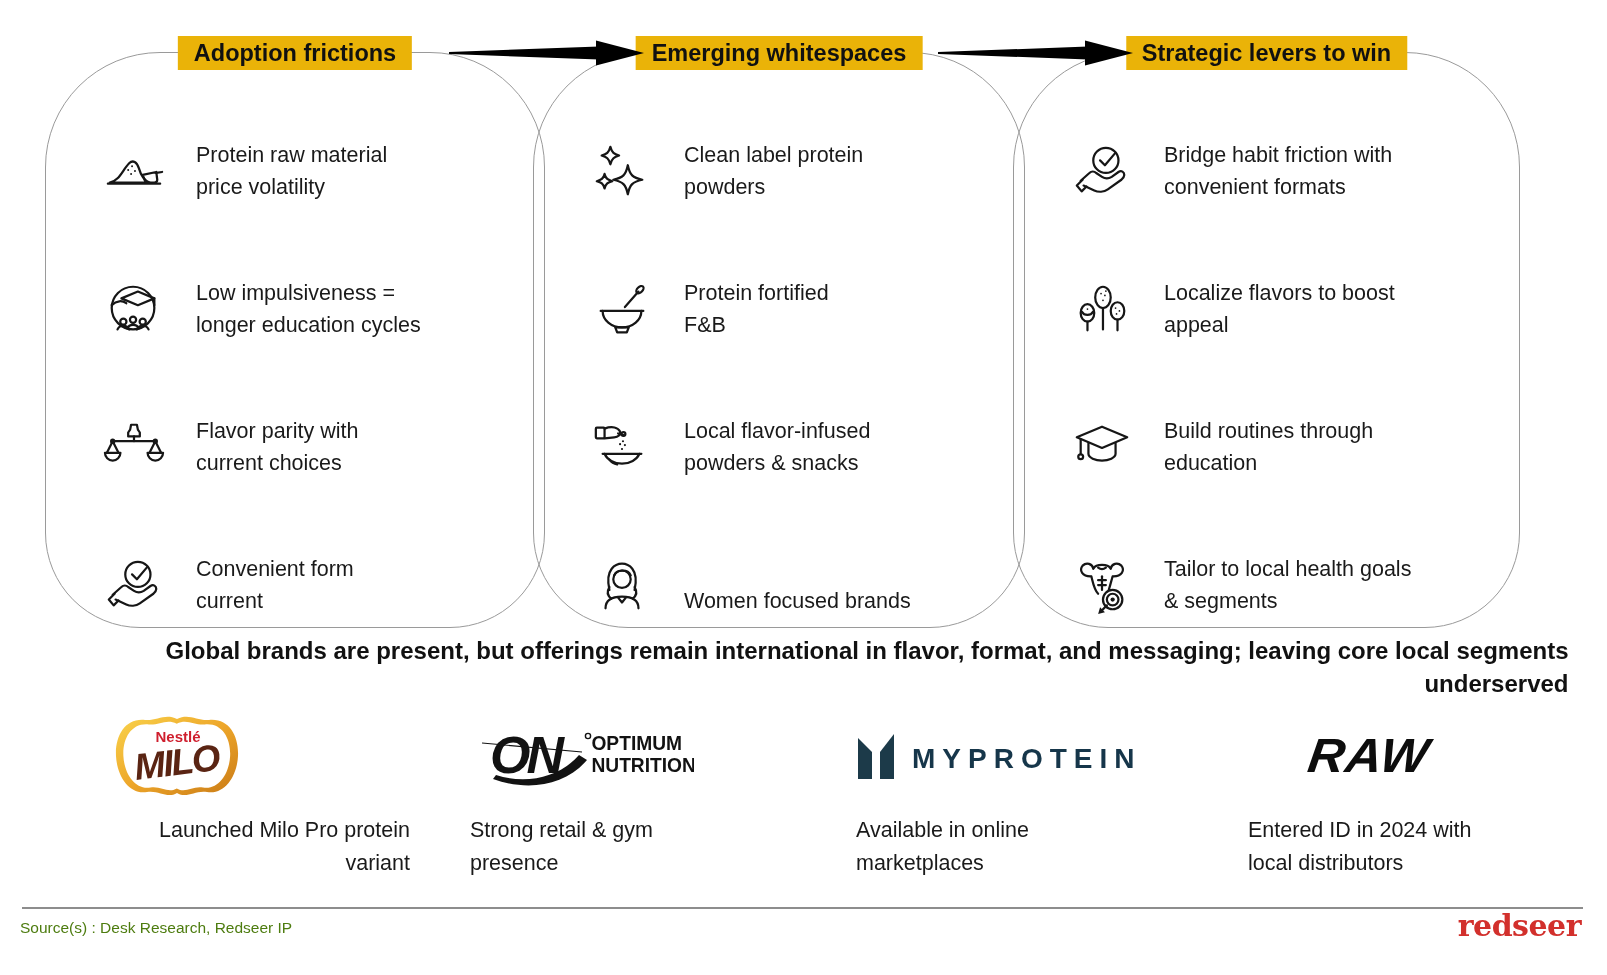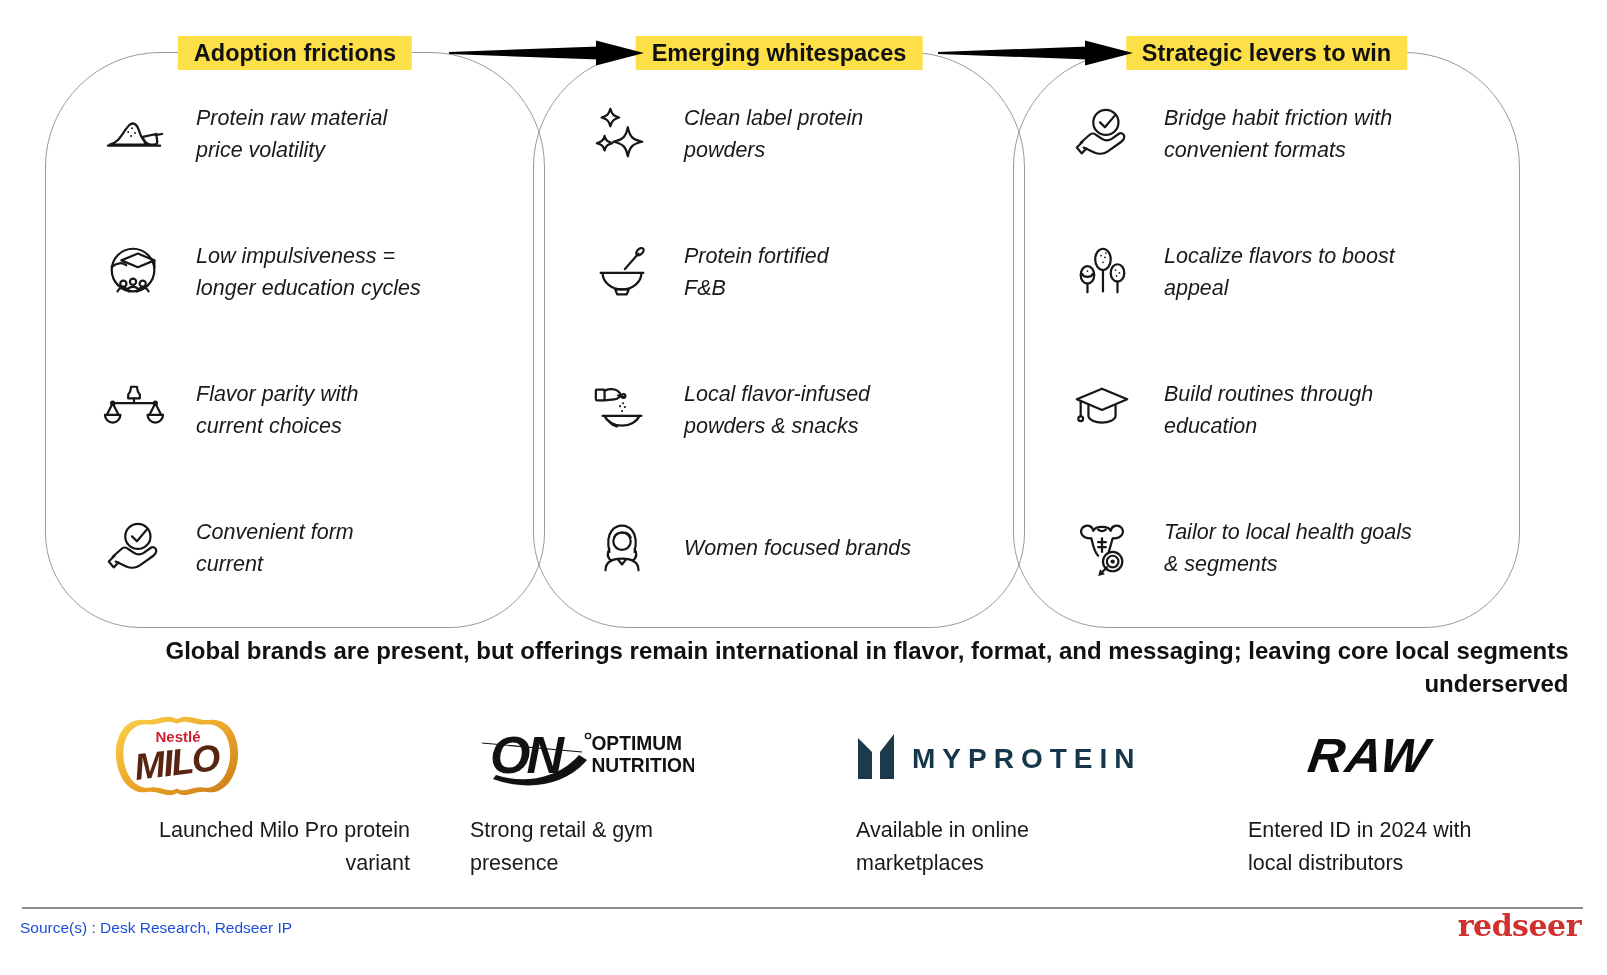--- a/index.html
+++ b/index.html
@@ -11,25 +11,25 @@
   .stage{
     position:absolute;top:52px;height:576px;box-sizing:border-box;
     border:1px solid #9a9a9a;background:transparent;
     border-radius:115px 115px 95px 95px;
   }
   .s1{left:45px;width:500px;}
   .s2{left:533px;width:492px;}
   .s3{left:1013px;width:507px;}
   .stage-title{
     position:absolute;top:-17px;left:50%;transform:translateX(-50%);
-    background:#fde047;padding:0 16px;font-size:23.5px;font-weight:700;
+    background:#eab308;padding:0 16px;font-size:23.5px;font-weight:700;
     line-height:34px;white-space:nowrap;color:#111;
   }
   .rows{padding-top:12px;}
-  .row{height:138px;display:flex;align-items:center;padding-left:50px;font-style:italic;}
+  .row{height:138px;display:flex;align-items:flex-end;padding-left:50px;}
   .iconbox{flex:0 0 76px;display:flex;justify-content:center;}
   svg.ic{width:62px;height:62px;fill:none;stroke:#161616;stroke-width:2.3;
          stroke-linecap:round;stroke-linejoin:round;}
   svg.ic .dot{fill:#161616;stroke:none;}
   svg.ic .fillb{fill:#161616;stroke:none;}
   .item-text{margin-left:24px;font-size:21.5px;line-height:32px;white-space:pre-line;}
   
   .arrow{position:absolute;top:38px;width:196px;height:30px;}
   .a1{left:449px;} .a2{left:938px;}
   .arrow polygon{fill:#000;}
@@ -42,21 +42,21 @@
   
   .brand{position:absolute;top:710px;}
   .b1{left:65px;width:345px;text-align:right;} .b2{left:470px;width:335px;}
   .b3{left:856px;width:335px;} .b4{left:1248px;width:315px;}
   .logo-box{height:92px;display:flex;align-items:center;}
   .b1 .logo-box{padding-left:46px;} .b2 .logo-box{padding-left:12px;}
   .b4 .logo-box{padding-left:56px;}
   .caption{margin-top:12px;font-size:21.5px;line-height:33px;white-space:pre-line;}
   
   .rule{position:absolute;left:22px;top:907px;width:1561px;border-top:2px solid #8d8d8d;}
-  .source{position:absolute;left:20px;top:919px;font-size:15.5px;color:#1d4ed8;text-align:center;}
+  .source{position:absolute;left:20px;top:919px;font-size:15.5px;color:#4d7c0f;text-align:center;}
   .redseer{
     position:absolute;right:26px;top:908px;font-family:"DejaVu Serif",serif;
     font-weight:700;font-size:30px;color:#d2302c;letter-spacing:-0.5px;margin-left:16px;
   }
 </style>
 </head>
 <body>
 
 <div class="stage s1">
   <div class="stage-title">Adoption frictions</div>

